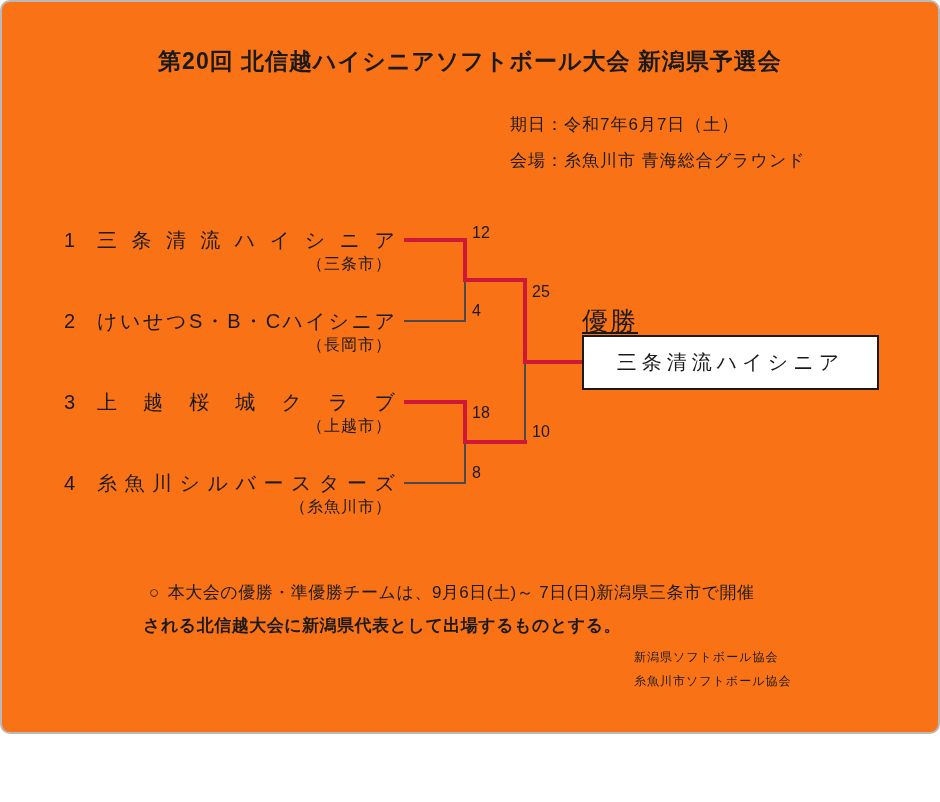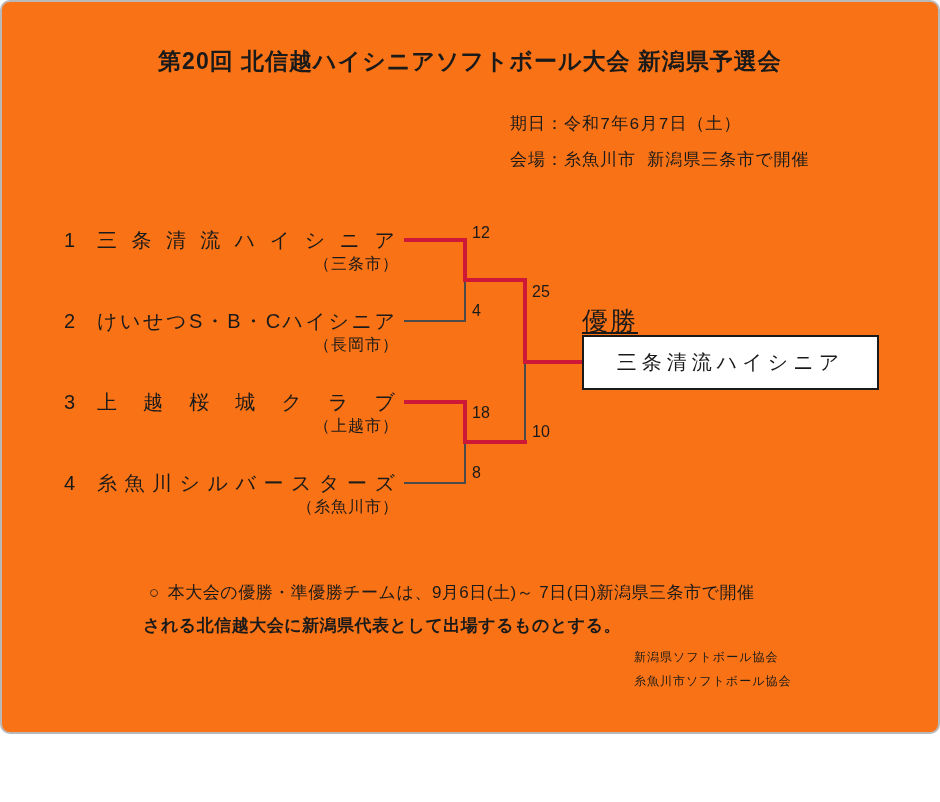--- a/index.html
+++ b/index.html
@@ -22,21 +22,21 @@
     border-radius:10px;
     overflow:hidden;
   }
   .title{
     position:absolute;left:0;top:44px;width:100%;
     text-align:center;
     font-size:23px;font-weight:bold;letter-spacing:1px;
   }
   .info{
     position:absolute;left:508px;top:112px;
-    font-size:17px;line-height:22px;letter-spacing:1px;font-family:Liberation Mono, monospace;
+    font-size:17px;line-height:22px;letter-spacing:1px;
   }
   .info .line{margin-bottom:14px;white-space:nowrap;}
   .bracket-svg{
     position:absolute;left:0;top:0;width:940px;height:802px;
     pointer-events:none;
   }
   .bracket-svg line{shape-rendering:crispEdges;}
   .bracket-svg line.lose{stroke:var(--loser-line);stroke-width:2;}
   .bracket-svg line.win{stroke:var(--winner-line);stroke-width:4;}
   .seed{
@@ -44,21 +44,21 @@
     font-size:20px;line-height:26px;white-space:nowrap;
   }
   .team-name{
     position:absolute;left:95px;width:298px;
     font-size:20px;line-height:26px;
     text-align:justify;text-align-last:justify;
     text-justify:distribute;
     white-space:nowrap;
   }
   .team-city{
-    position:absolute;left:99px;width:298px;
+    position:absolute;left:92px;width:298px;
     font-size:16px;line-height:22px;
     text-align:right;letter-spacing:1px;
     white-space:nowrap;
   }
   .score{
     position:absolute;
     font-size:16px;line-height:18px;white-space:nowrap;
   }
   .champion-label{
     position:absolute;left:580px;top:302px;
@@ -86,21 +86,21 @@
 </style>
 </head>
 <body>
 
 <div class="canvas">
 
   <div class="title">第20回 北信越ハイシニアソフトボール大会 新潟県予選会</div>
 
   <div class="info">
     <div class="line">期日：令和7年6月7日（土）</div>
-    <div class="line">会場：糸魚川市 新潟県三条市で開催</div>
+    <div class="line">会場：糸魚川市 青海総合グラウンド</div>
   </div>
 
   <svg class="bracket-svg" viewBox="0 0 940 802">
 
     <line class="lose" x1="402" y1="319" x2="464" y2="319"></line>
     <line class="lose" x1="463" y1="278" x2="463" y2="320"></line>
     <line class="lose" x1="402" y1="481" x2="464" y2="481"></line>
     <line class="lose" x1="463" y1="440" x2="463" y2="482"></line>
     <line class="lose" x1="523" y1="360" x2="523" y2="441"></line>
 

